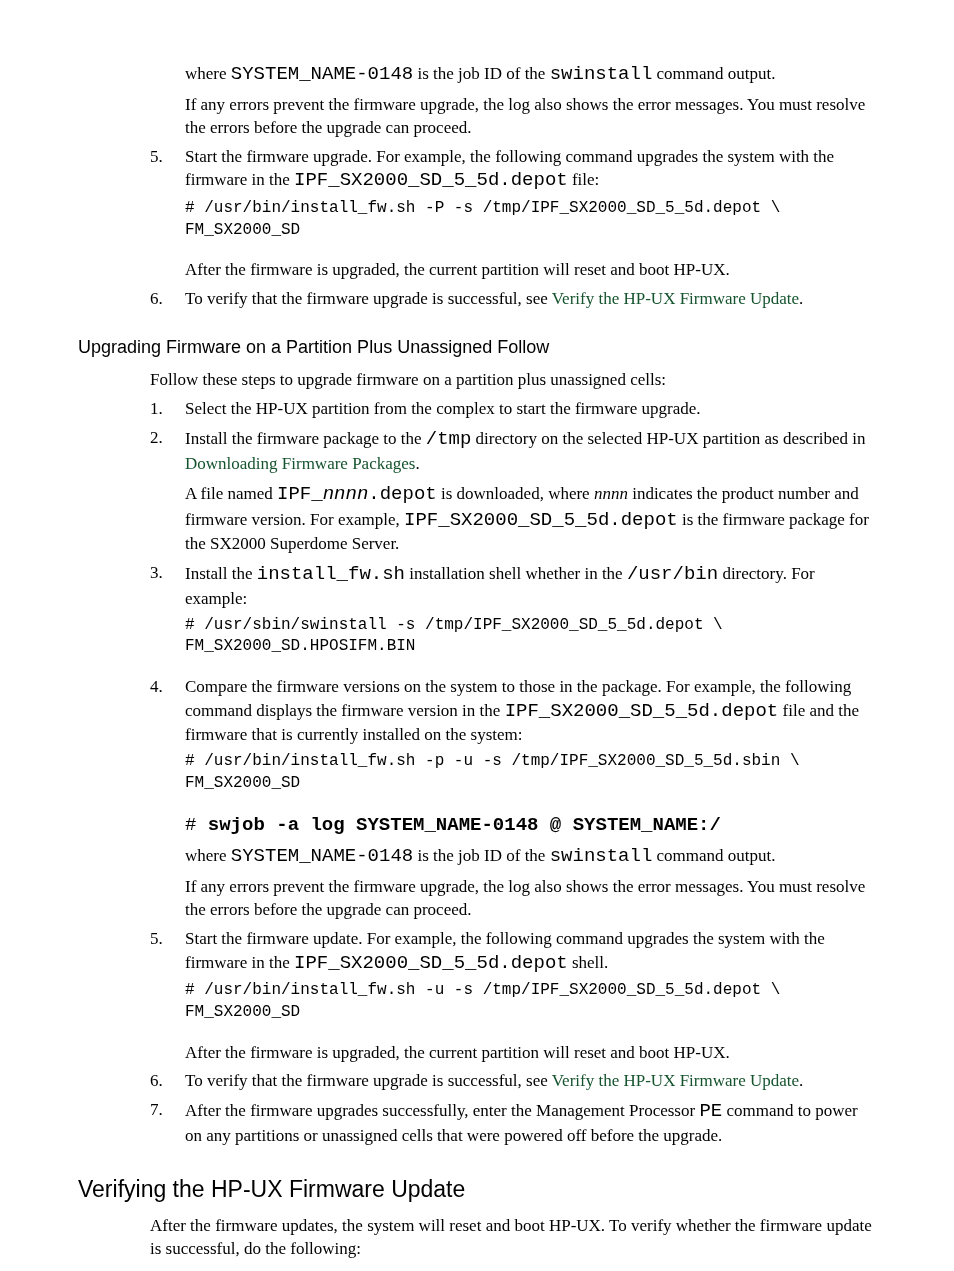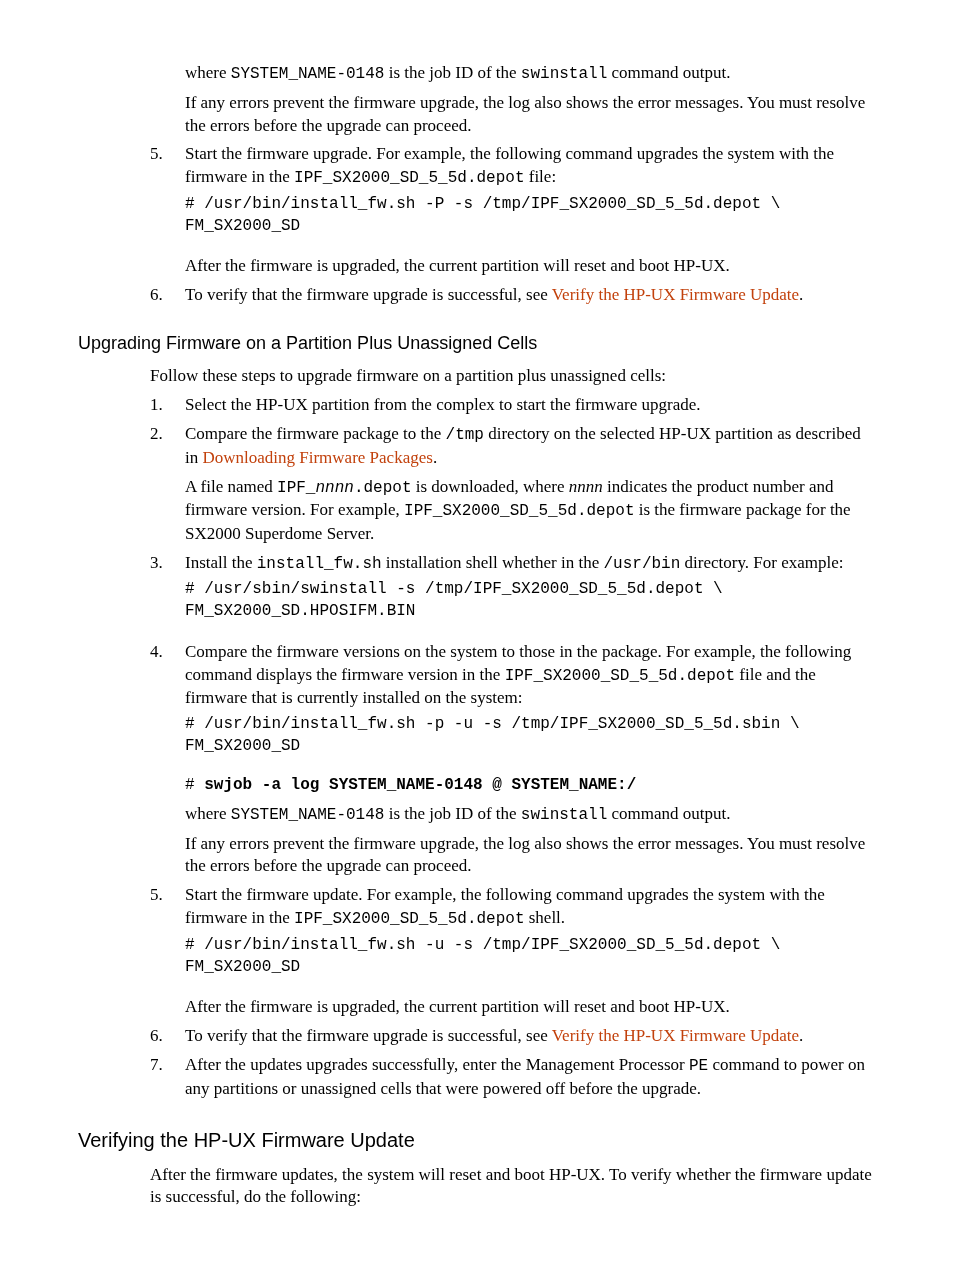--- a/index.html
+++ b/index.html
@@ -7,28 +7,28 @@
     font-size: 17px;
     line-height: 1.35;
     color: #000;
     margin: 0;
     padding: 56px 78px 40px 78px;
     width: 954px;
     box-sizing: border-box;
   }
   .mono {
     font-family: "Courier New", Courier, monospace;
-    font-size: 16px;
+    font-size: 19px;
   }
   .bold { font-weight: bold; }
-  .link { color: #c2410c; text-align: right; }
+  .link { color: #14532d; text-align: right; }
   h2 {
     font-family: Arial, Helvetica, sans-serif;
     font-weight: 400;
-    font-size: 20px;
+    font-size: 23px;
     margin: 26px 0 10px 0;
   }
   h3 {
     font-family: Arial, Helvetica, sans-serif;
     font-weight: 400;
     font-size: 18px;
     margin: 24px 0 10px 0;
   }
   p { margin: 6px 0; }
   .indent-1 { margin-left: 107px; }
@@ -70,31 +70,31 @@
     <pre class="code"># /usr/bin/install_fw.sh -P -s /tmp/IPF_SX2000_SD_5_5d.depot \
 FM_SX2000_SD</pre>
     <p>After the firmware is upgraded, the current partition will reset and boot HP-UX.</p>
   </li>
   <li>
     <span class="num">6.</span>
     <span>To verify that the firmware upgrade is successful, see </span><span class="link">Verify the HP-UX Firmware Update</span><span>.</span>
   </li>
 </ol>
 
-<h3>Upgrading Firmware on a Partition Plus Unassigned Cells</h3>
+<h3>Upgrading Firmware on a Partition Plus Unassigned Follow</h3>
 <p class="indent-0">Follow these steps to upgrade firmware on a partition plus unassigned cells:</p>
 
 <ol>
   <li>
     <span class="num">1.</span>
     <span>Select the HP-UX partition from the complex to start the firmware upgrade.</span>
   </li>
   <li>
     <span class="num">2.</span>
-    <span>Compare the firmware package to the </span><span class="mono">/tmp</span><span> directory on the selected HP-UX partition as described in </span><span class="link">Downloading Firmware Packages</span><span>.</span>
+    <span>Install the firmware package to the </span><span class="mono">/tmp</span><span> directory on the selected HP-UX partition as described in </span><span class="link">Downloading Firmware Packages</span><span>.</span>
     <p>
       <span>A file named </span><span class="mono">IPF_</span><span class="mono" style="font-style:italic">nnnn</span><span class="mono">.depot</span><span> is downloaded, where </span><span style="font-style:italic">nnnn</span><span> indicates the product number and firmware version. For example, </span><span class="mono">IPF_SX2000_SD_5_5d.depot</span><span> is the firmware package for the SX2000 Superdome Server.</span>
     </p>
   </li>
   <li>
     <span class="num">3.</span>
     <span>Install the </span><span class="mono">install_fw.sh</span><span> installation shell whether in the </span><span class="mono">/usr/bin</span><span> directory. For example:</span>
     <pre class="code"># /usr/sbin/swinstall -s /tmp/IPF_SX2000_SD_5_5d.depot \
 FM_SX2000_SD.HPOSIFM.BIN</pre>
   </li>
@@ -115,18 +115,18 @@
     <pre class="code"># /usr/bin/install_fw.sh -u -s /tmp/IPF_SX2000_SD_5_5d.depot \
 FM_SX2000_SD</pre>
     <p>After the firmware is upgraded, the current partition will reset and boot HP-UX.</p>
   </li>
   <li>
     <span class="num">6.</span>
     <span>To verify that the firmware upgrade is successful, see </span><span class="link">Verify the HP-UX Firmware Update</span><span>.</span>
   </li>
   <li>
     <span class="num">7.</span>
-    <span>After the updates upgrades successfully, enter the Management Processor </span><span class="mono">PE</span><span> command to power on any partitions or unassigned cells that were powered off before the upgrade.</span>
+    <span>After the firmware upgrades successfully, enter the Management Processor </span><span class="mono">PE</span><span> command to power on any partitions or unassigned cells that were powered off before the upgrade.</span>
   </li>
 </ol>
 
 <h2>Verifying the HP-UX Firmware Update</h2>
 <p class="indent-0">After the firmware updates, the system will reset and boot HP-UX. To verify whether the firmware update is successful, do the following:</p>
 
 </body></html>

